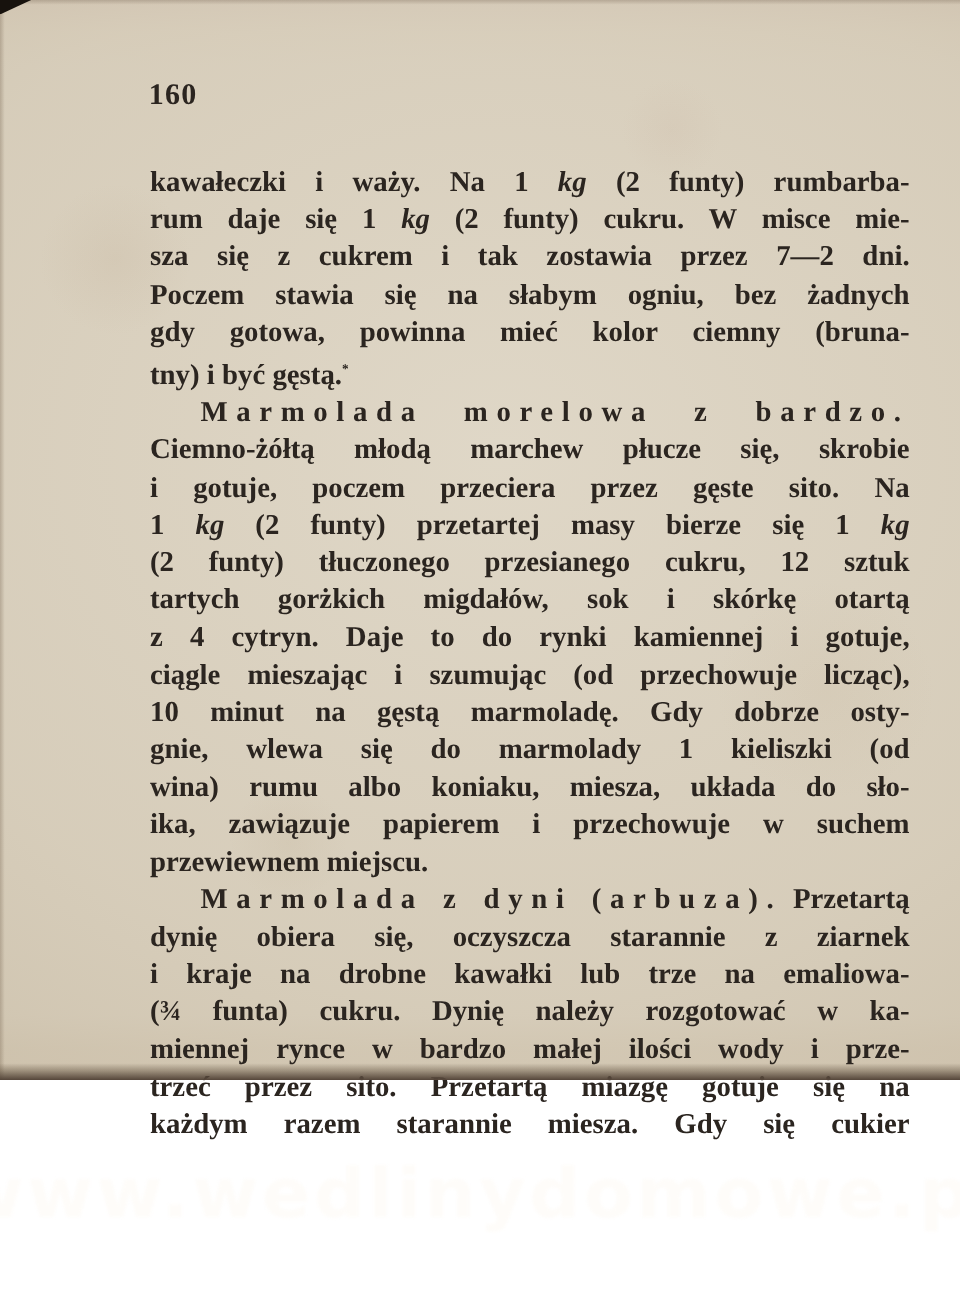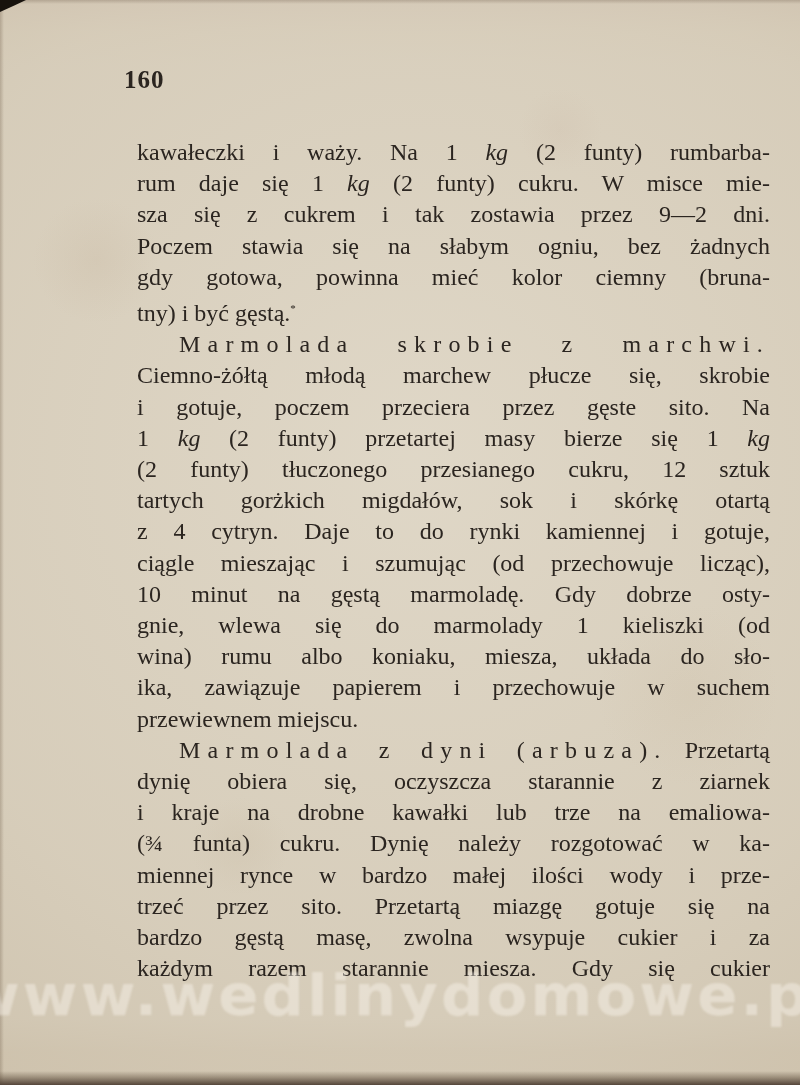--- a/index.html
+++ b/index.html
@@ -1,21 +1,21 @@
 <!DOCTYPE html>
 <html><head>
 <meta charset="utf-8">
 <style>
   html,body{margin:0;padding:0;}
   body{
     width:800px;height:1085px;overflow:hidden;
     font-family:"Liberation Serif","DejaVu Serif",serif;
   }
   .page{
-    position:relative;width:800px;height:1085px;
+    position:relative;width:800px;height:900px;
     background:
       radial-gradient(ellipse 120% 90% at 52% 42%, rgba(224,216,200,.9) 0%, rgba(214,204,185,.75) 55%, rgba(198,185,162,.85) 100%),
       linear-gradient(to bottom, #cdbcab 0%, #d6cbb7 3%, #d8cfbd 6%, #d8cfbd 94%, #cfc2ac 97%, #d2c5b0 100%),
       #d8cfbd;
     color:#2b2520;
   }
   
   .page::before{
     content:"";position:absolute;inset:0;pointer-events:none;
     background:
@@ -32,22 +32,22 @@
   .edge-top{position:absolute;left:0;right:0;top:0;height:4px;
     background:linear-gradient(to bottom, rgba(110,92,74,.30), rgba(110,92,74,0));}
   .corner-chip{position:absolute;left:0;top:0;width:26px;height:12px;
     background:#17120d;
     clip-path:polygon(0 0, 100% 0, 55% 45%, 0 100%);}
   .page-number{
     position:absolute;left:124px;top:66px;
     font-size:25px;font-weight:600;letter-spacing:1px;
   }
   .page-text{
-    position:absolute;left:137px;top:137px;width:633px;
-    font-size:24px;font-weight:400;line-height:31.2px;
+    position:absolute;left:125px;top:137px;width:633px;
+    font-size:24px;font-weight:700;line-height:31.2px;
   }
   .line{text-align:justify;text-align-last:justify;}
   .line.end{text-align-last:left;}
   .line.ind{text-indent:42px;}
   .s-i{font-style:italic;}
   .s-h{letter-spacing:.30em;}
   .s-sup{vertical-align:super;font-size:11px;letter-spacing:0;}
   .watermark{
     position:absolute;left:0;top:963px;width:100%;height:64px;
     display:flex;align-items:center;justify-content:center;
@@ -65,43 +65,42 @@
 <div class="page">
   <div class="edge-top"></div>
   <div class="edge-left"></div>
   <div class="corner-chip"></div>
 
   <div class="page-number">160</div>
 
   <div class="page-text">
       <div class="line"><span class="s-n">kawałeczki i waży. Na 1 </span><span class="s-i">kg</span><span class="s-n"> (2 funty) rumbarba-</span></div>
       <div class="line"><span class="s-n">rum daje się 1 </span><span class="s-i">kg</span><span class="s-n"> (2 funty) cukru. W misce mie-</span></div>
-      <div class="line"><span class="s-n">sza się z cukrem i tak zostawia przez 9—2 dni.</span></div>
+      <div class="line"><span class="s-n">sza się z cukrem i tak zostawia przez 7—2 dni.</span></div>
       <div class="line"><span class="s-n">Poczem stawia się na słabym ogniu, bez żadnych</span></div>
       <div class="line"><span class="s-n">gdy gotowa, powinna mieć kolor ciemny (bruna-</span></div>
       <div class="line end"><span class="s-n">tny) i być gęstą.</span><span class="s-sup">*</span></div>
-      <div class="line ind"><span class="s-h">Marmolada skrobie z marchwi.</span></div>
+      <div class="line ind"><span class="s-h">Marmolada morelowa z bardzo.</span></div>
       <div class="line"><span class="s-n">Ciemno-żółtą młodą marchew płucze się, skrobie</span></div>
       <div class="line"><span class="s-n">i gotuje, poczem przeciera przez gęste sito. Na</span></div>
       <div class="line"><span class="s-n">1 </span><span class="s-i">kg</span><span class="s-n"> (2 funty) przetartej masy bierze się 1 </span><span class="s-i">kg</span></div>
       <div class="line"><span class="s-n">(2 funty) tłuczonego przesianego cukru, 12 sztuk</span></div>
       <div class="line"><span class="s-n">tartych gorżkich migdałów, sok i skórkę otartą</span></div>
       <div class="line"><span class="s-n">z 4 cytryn. Daje to do rynki kamiennej i gotuje,</span></div>
       <div class="line"><span class="s-n">ciągle mieszając i szumując (od przechowuje licząc),</span></div>
       <div class="line"><span class="s-n">10 minut na gęstą marmoladę. Gdy dobrze osty-</span></div>
       <div class="line"><span class="s-n">gnie, wlewa się do marmolady 1 kieliszki (od</span></div>
       <div class="line"><span class="s-n">wina) rumu albo koniaku, miesza, układa do sło-</span></div>
       <div class="line"><span class="s-n">ika, zawiązuje papierem i przechowuje w suchem</span></div>
       <div class="line end"><span class="s-n">przewiewnem miejscu.</span></div>
       <div class="line ind"><span class="s-h">Marmolada z dyni (arbuza).</span><span class="s-n"> Przetartą</span></div>
       <div class="line"><span class="s-n">dynię obiera się, oczyszcza starannie z ziarnek</span></div>
       <div class="line"><span class="s-n">i kraje na drobne kawałki lub trze na emaliowa-</span></div>
       <div class="line"><span class="s-n">(¾ funta) cukru. Dynię należy rozgotować w ka-</span></div>
       <div class="line"><span class="s-n">miennej rynce w bardzo małej ilości wody i prze-</span></div>
       <div class="line"><span class="s-n">trzeć przez sito. Przetartą miazgę gotuje się na</span></div>
-      <div class="line"><span class="s-n">bardzo gęstą masę, zwolna wsypuje cukier i za</span></div>
       <div class="line"><span class="s-n">każdym razem starannie miesza. Gdy się cukier</span></div>
     </div>
 
   <div class="watermark">www.wedlinydomowe.pl</div>
 
   <div class="edge-bottom"></div>
 </div>
 
 </body></html>

